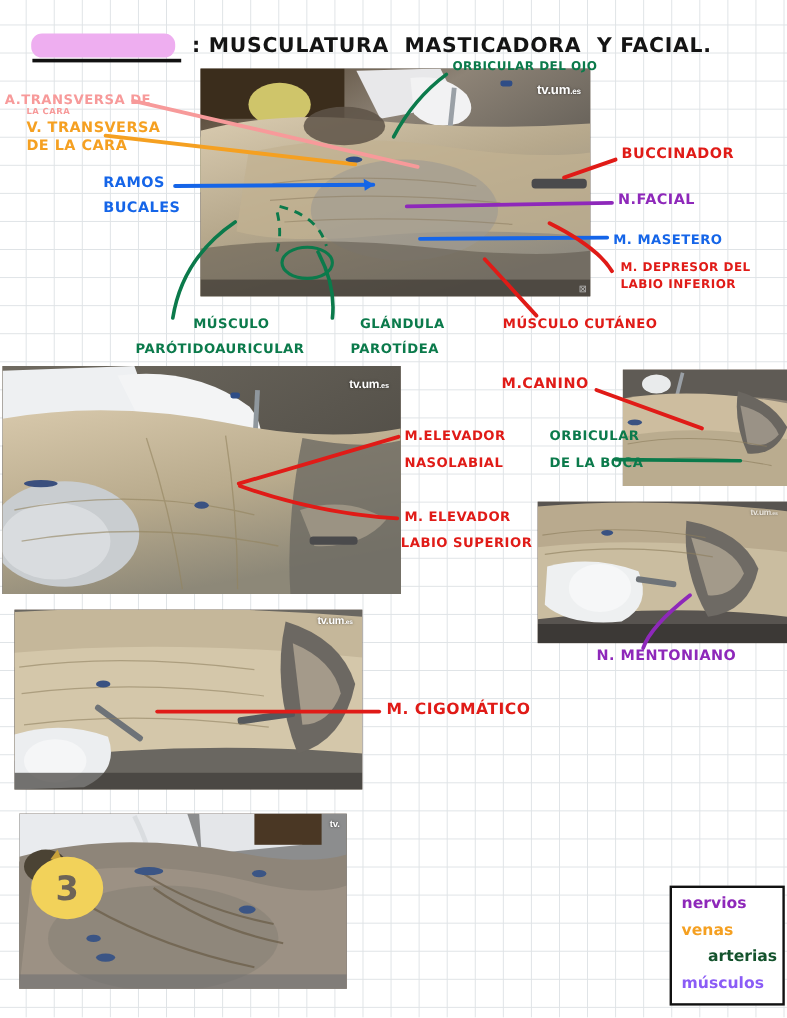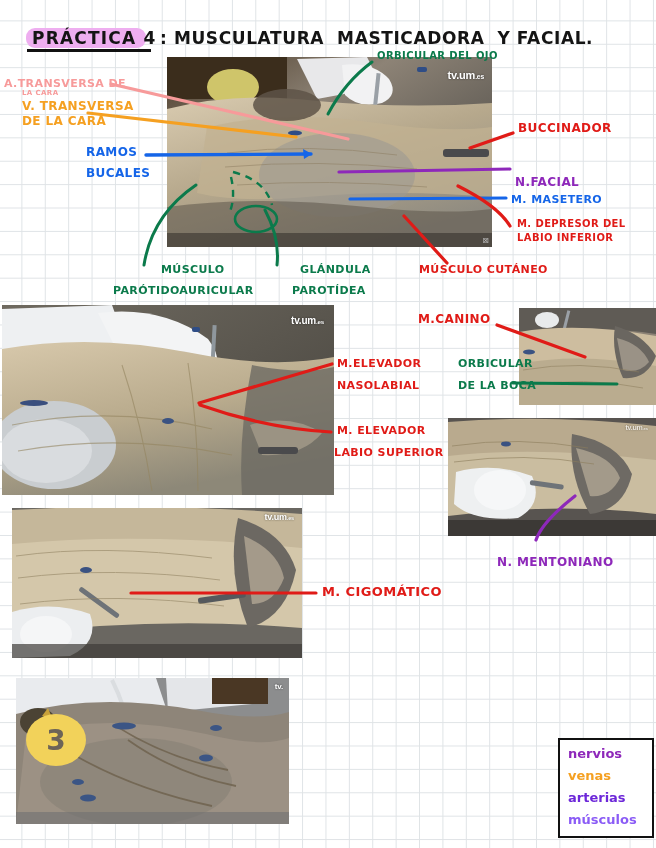--- a/index.html
+++ b/index.html
@@ -27,21 +27,21 @@
     font-family:"DejaVu Sans", sans-serif;
     font-weight:bold;
     letter-spacing:.4px;
     white-space:pre;
     line-height:1.12;
     transform-origin:left top;
   }
   .c-red{color:#e01b17;}
   .c-green{color:#0b7a4b;}
   .c-blue{color:#1565e8;}
-  .c-purple{color:#8e28ba;margin-top:16px;}
+  .c-purple{color:#8e28ba;}
   .c-orange{color:#f5a021;margin-left:19px;}
   .c-pink{color:#f79a9a;}
   .c-black{color:#141414;}
   #title-badge{
     position:absolute;left:26px;top:28px;
     background:#eeaef0;
     width:120px;height:20px;border-radius:9px;
   }
   #title-underline{
     position:absolute;left:27px;top:49px;width:124px;height:2.5px;background:#111;
@@ -75,21 +75,20 @@
     font-family:"DejaVu Sans", sans-serif;
   }
   svg.overlay{position:absolute;left:0;top:0;width:656px;height:848px;pointer-events:none;}
 </style>
 </head>
 <body>
 
 <div id="page">
 
   <div id="title-badge"></div>
-  <div class="hw c-black" style="left:32px;top:29px;font-size:17px;letter-spacing:1.2px;">PRÁCTICA 4</div>
   <div id="title-underline"></div>
   <div class="hw c-black" style="left:160px;top:29px;font-size:17px;letter-spacing:.6px;">: MUSCULATURA  MASTICADORA  Y FACIAL.</div>
 
   <div class="photo" style="left:167px;top:57px;width:325px;height:190px;">
     <svg width="325" height="190" viewBox="0 0 325 190" preserveAspectRatio="none">
       <defs>
         <linearGradient id="p1bg" x1="0" y1="0" x2="1" y2="1">
           <stop offset="0" stop-color="#4a3a28"></stop>
             <stop offset=".35" stop-color="#8d8376"></stop>
           <stop offset="1" stop-color="#3a3a38"></stop>
@@ -323,17 +322,17 @@
   <div class="hw c-green" style="left:458px;top:380px;font-size:11px;">DE LA BOCA</div>
   <div class="hw c-red" style="left:337px;top:425px;font-size:11px;">M. ELEVADOR</div>
   <div class="hw c-red" style="left:334px;top:447px;font-size:11px;">LABIO SUPERIOR</div>
 
   <div class="hw c-purple" style="left:497px;top:540px;font-size:12px;">N. MENTONIANO</div>
   <div class="hw c-red" style="left:322px;top:585px;font-size:13px;">M. CIGOMÁTICO</div>
 
   <div id="legend">
     <div style="top:6px;color:#8e28ba;">nervios</div>
     <div style="top:28px;color:#f5a021;">venas</div>
-    <div style="top:50px;color:#6d28d9;">arterias</div>
+    <div style="top:50px;color:#14532d;margin-left:22px;">arterias</div>
     <div style="top:72px;color:#8b5cf6;">músculos</div>
   </div>
 
 </div>
 
 </body></html>

